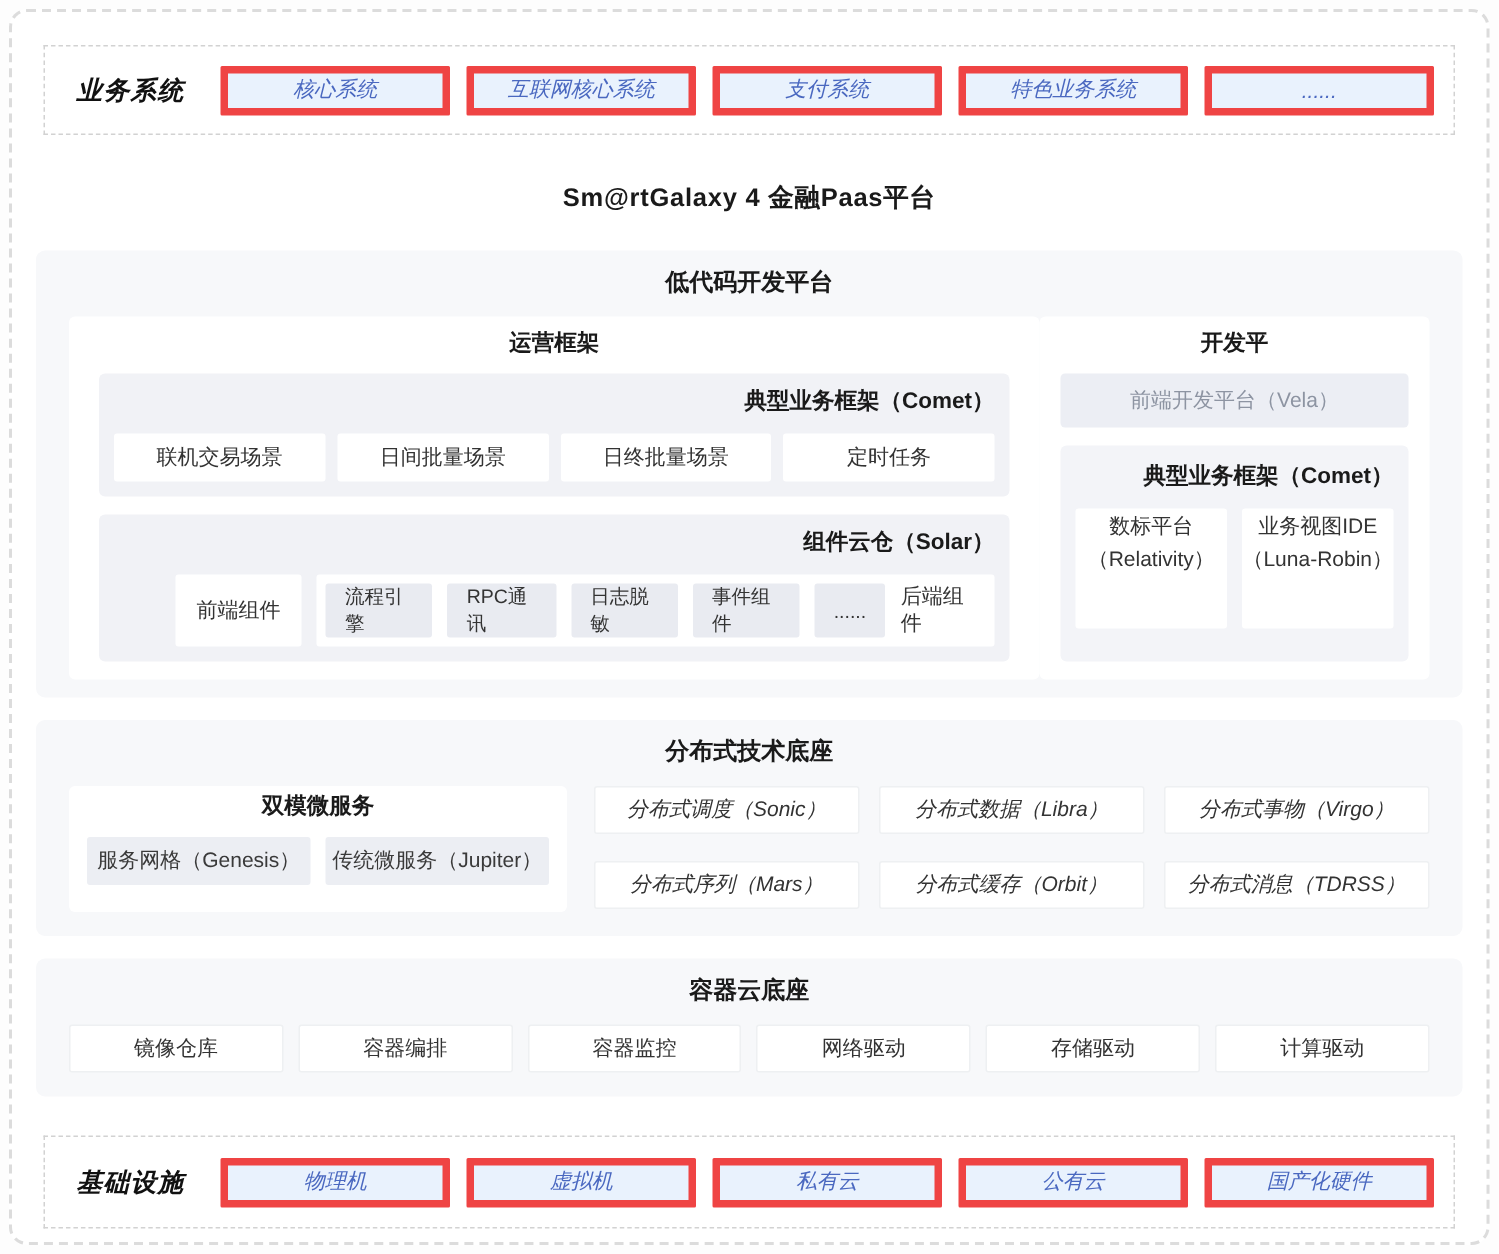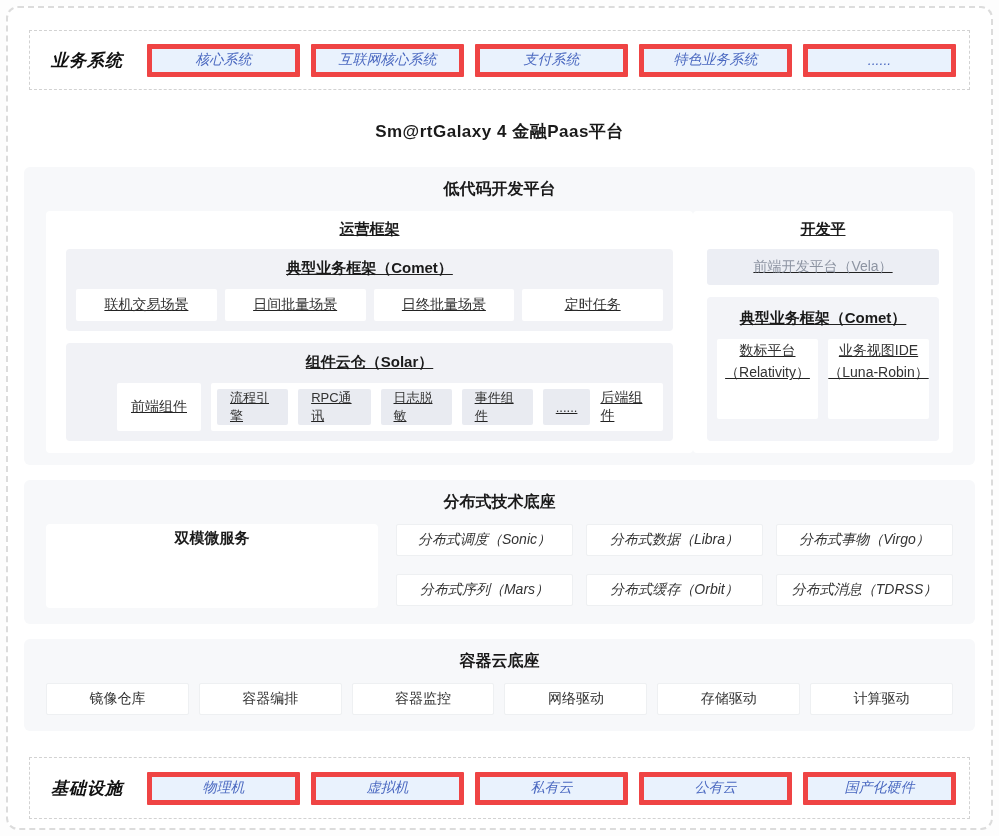--- a/index.html
+++ b/index.html
@@ -62,29 +62,29 @@
 
   .white-card { background: #fff; border-radius: 4px; }
   .white-box {
     background: #fff; border-radius: 2px;
     display: flex; align-items: center; justify-content: center;
     font-size: 14px; color: #333;
   }
   .bordered { border: 1px solid #eef0f2; }
 
   
-  .lowcode-content { display: flex; height: 242px; text-decoration: underline; }
+  .lowcode-content { display: flex; height: 242px; }
   .op-card { flex: 1; padding: 6px 20px 12px; }
   .card-title {
     text-align: center; font-size: 15px; font-weight: bold; color: #1a1a1a;
     height: 24px; line-height: 24px; margin-bottom: 8px;
   }
   .subcard { background: #f1f2f6; border-radius: 4px; padding: 6px 10px 10px; }
   .subcard-title {
-    text-align: center; font-size: 15px; font-weight: bold; color: #1a1a1a;
+    text-align: right; font-size: 15px; font-weight: bold; color: #1a1a1a;
     height: 26px; line-height: 26px; margin-bottom: 8px;
   }
   .subcard-comet { height: 82px; margin-bottom: 12px; }
   .grid4 { display: grid; grid-template-columns: repeat(4, 1fr); gap: 8px; }
   .grid4 .white-box { height: 32px; }
 
   .subcard-solar { height: 98px; }
   .solar-row { display: flex; gap: 10px; height: 48px; }
   .front-box { width: 84px; margin-left: 41px; }
   .solar-strip {
@@ -201,20 +201,24 @@
       </div>
 
     </div>
   </section>
 
   <section class="gray-card card-dist">
     <div class="section-title">分布式技术底座</div>
     <div class="dist-content">
       <div class="white-card dual-card">
         <div class="card-title">双模微服务</div>
+        <div class="dual-chips">
+          <div class="dual-chip">服务网格（Genesis）</div>
+          <div class="dual-chip">传统微服务（Jupiter）</div>
+        </div>
       </div>
       <div class="dist-grid">
         <div class="white-box bordered">分布式调度（Sonic）</div>
         <div class="white-box bordered">分布式数据（Libra）</div>
         <div class="white-box bordered">分布式事物（Virgo）</div>
         <div class="white-box bordered">分布式序列（Mars）</div>
         <div class="white-box bordered">分布式缓存（Orbit）</div>
         <div class="white-box bordered">分布式消息（TDRSS）</div>
       </div>
     </div>

